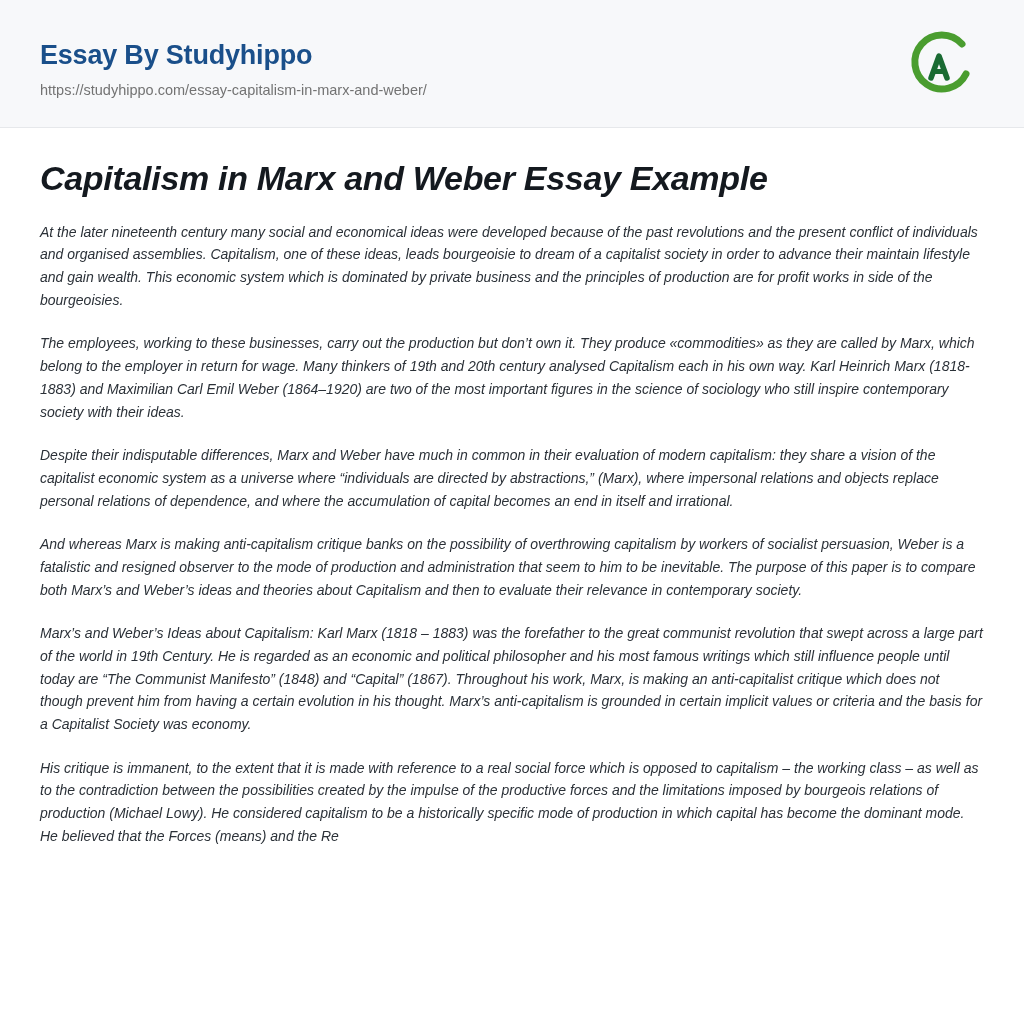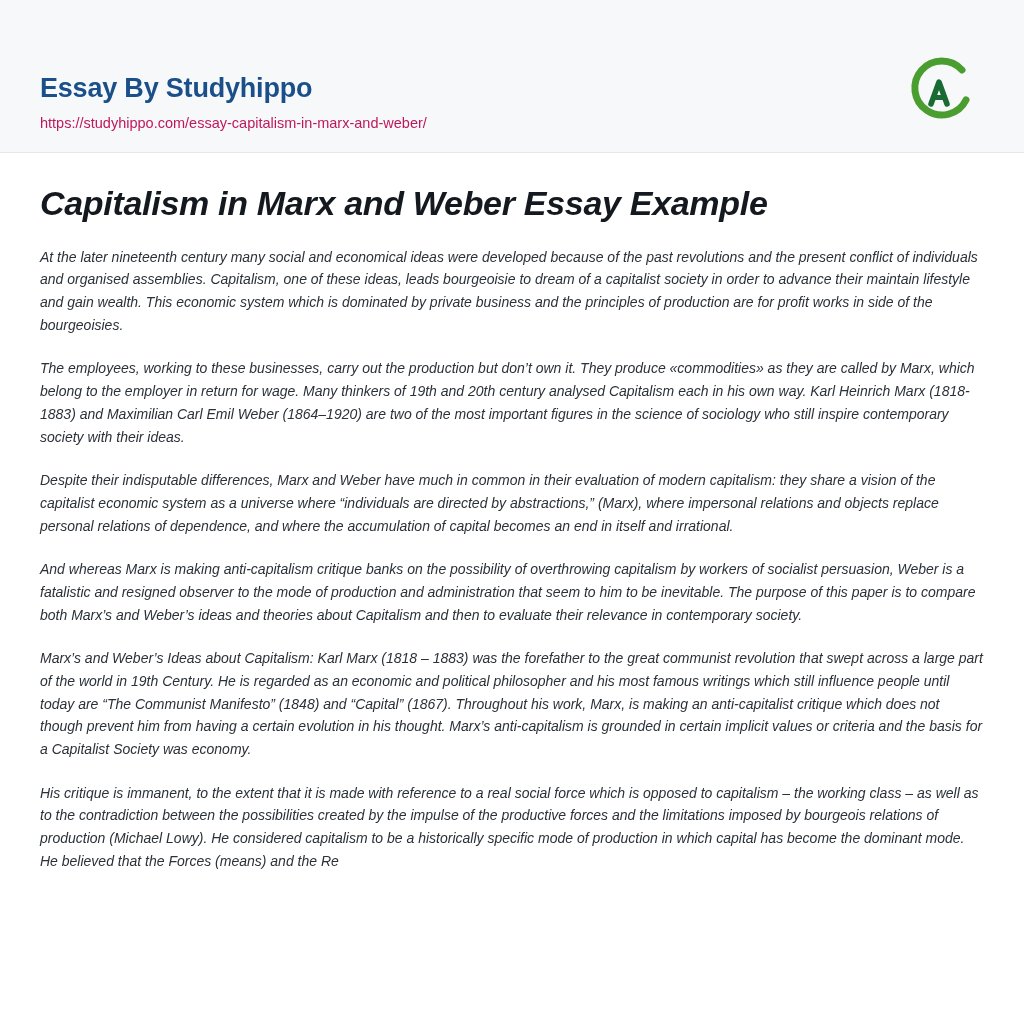--- a/index.html
+++ b/index.html
@@ -16,40 +16,40 @@
     background: #ffffff;
     position: relative;
     overflow: hidden;
   }
   
   .header {
     background: #f7f8fa;
     border-bottom: 1px solid #e6e8eb;
     padding: 26px 40px 22px 40px;
     display: flex;
-    align-items: flex-end;
+    align-items: center;
     justify-content: space-between;
-    height: 153px;
+    height: 128px;
   }
   .header-left {
     display: flex;
     flex-direction: column;
     gap: 14px;
     padding-top: 8px;
   }
   .site-title {
     font-size: 27px;
     font-weight: bold;
     color: #1a4f8a;
     letter-spacing: -0.2px;
     line-height: 1;
   }
   .site-url {
     font-size: 14.5px;
-    color: #be185d;
+    color: #737373;
     line-height: 1;
   }
   .logo {
     width: 74px;
     height: 74px;
     position: relative;
     margin-right: 8px;
     margin-top: 2px;
   }
   .logo svg { display: block; }

